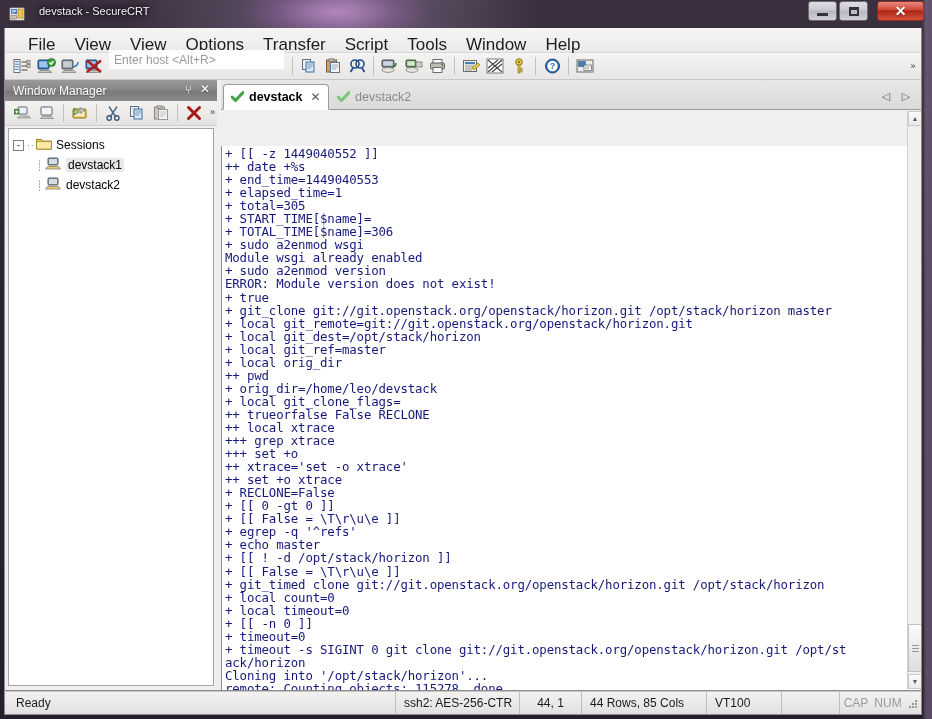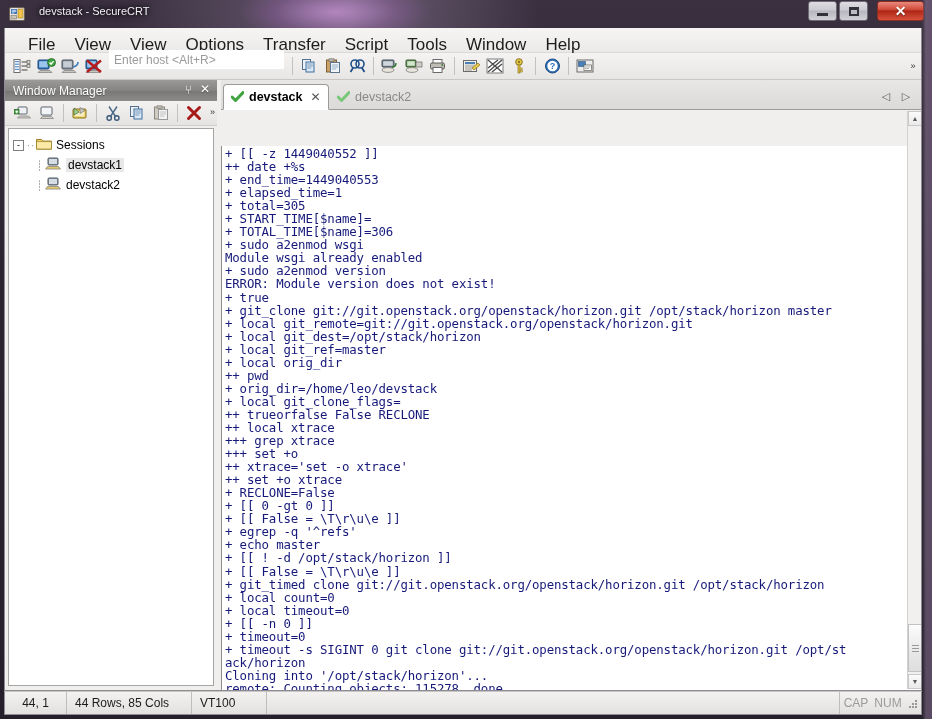--- a/index.html
+++ b/index.html
@@ -689,20 +689,22 @@
               <div></div>
           </div>
         </div>
         <div class="sb-arrow" id="sb-down">▼</div>
       </div>
     </div>
 
   </div>
 
   <div id="statusbar">
+    <div class="sb-cell" id="sb-ready">Ready</div>
+    <div class="sb-cell" id="sb-cipher">ssh2: AES-256-CTR</div>
     <div class="sb-cell" id="sb-pos">44,  1</div>
     <div class="sb-cell" id="sb-dims">44 Rows, 85 Cols</div>
     <div class="sb-cell" id="sb-emu">VT100</div>
     <div class="sb-cell" id="sb-blank"></div>
     <div class="sb-cell sb-ind">CAP</div>
     <div class="sb-cell sb-ind">NUM</div>
     <div id="sb-grip">
       <svg width="11" height="11" viewBox="0 0 11 11">
         <g fill="#9a9894">
           <rect x="8" y="8" width="2" height="2"></rect>

